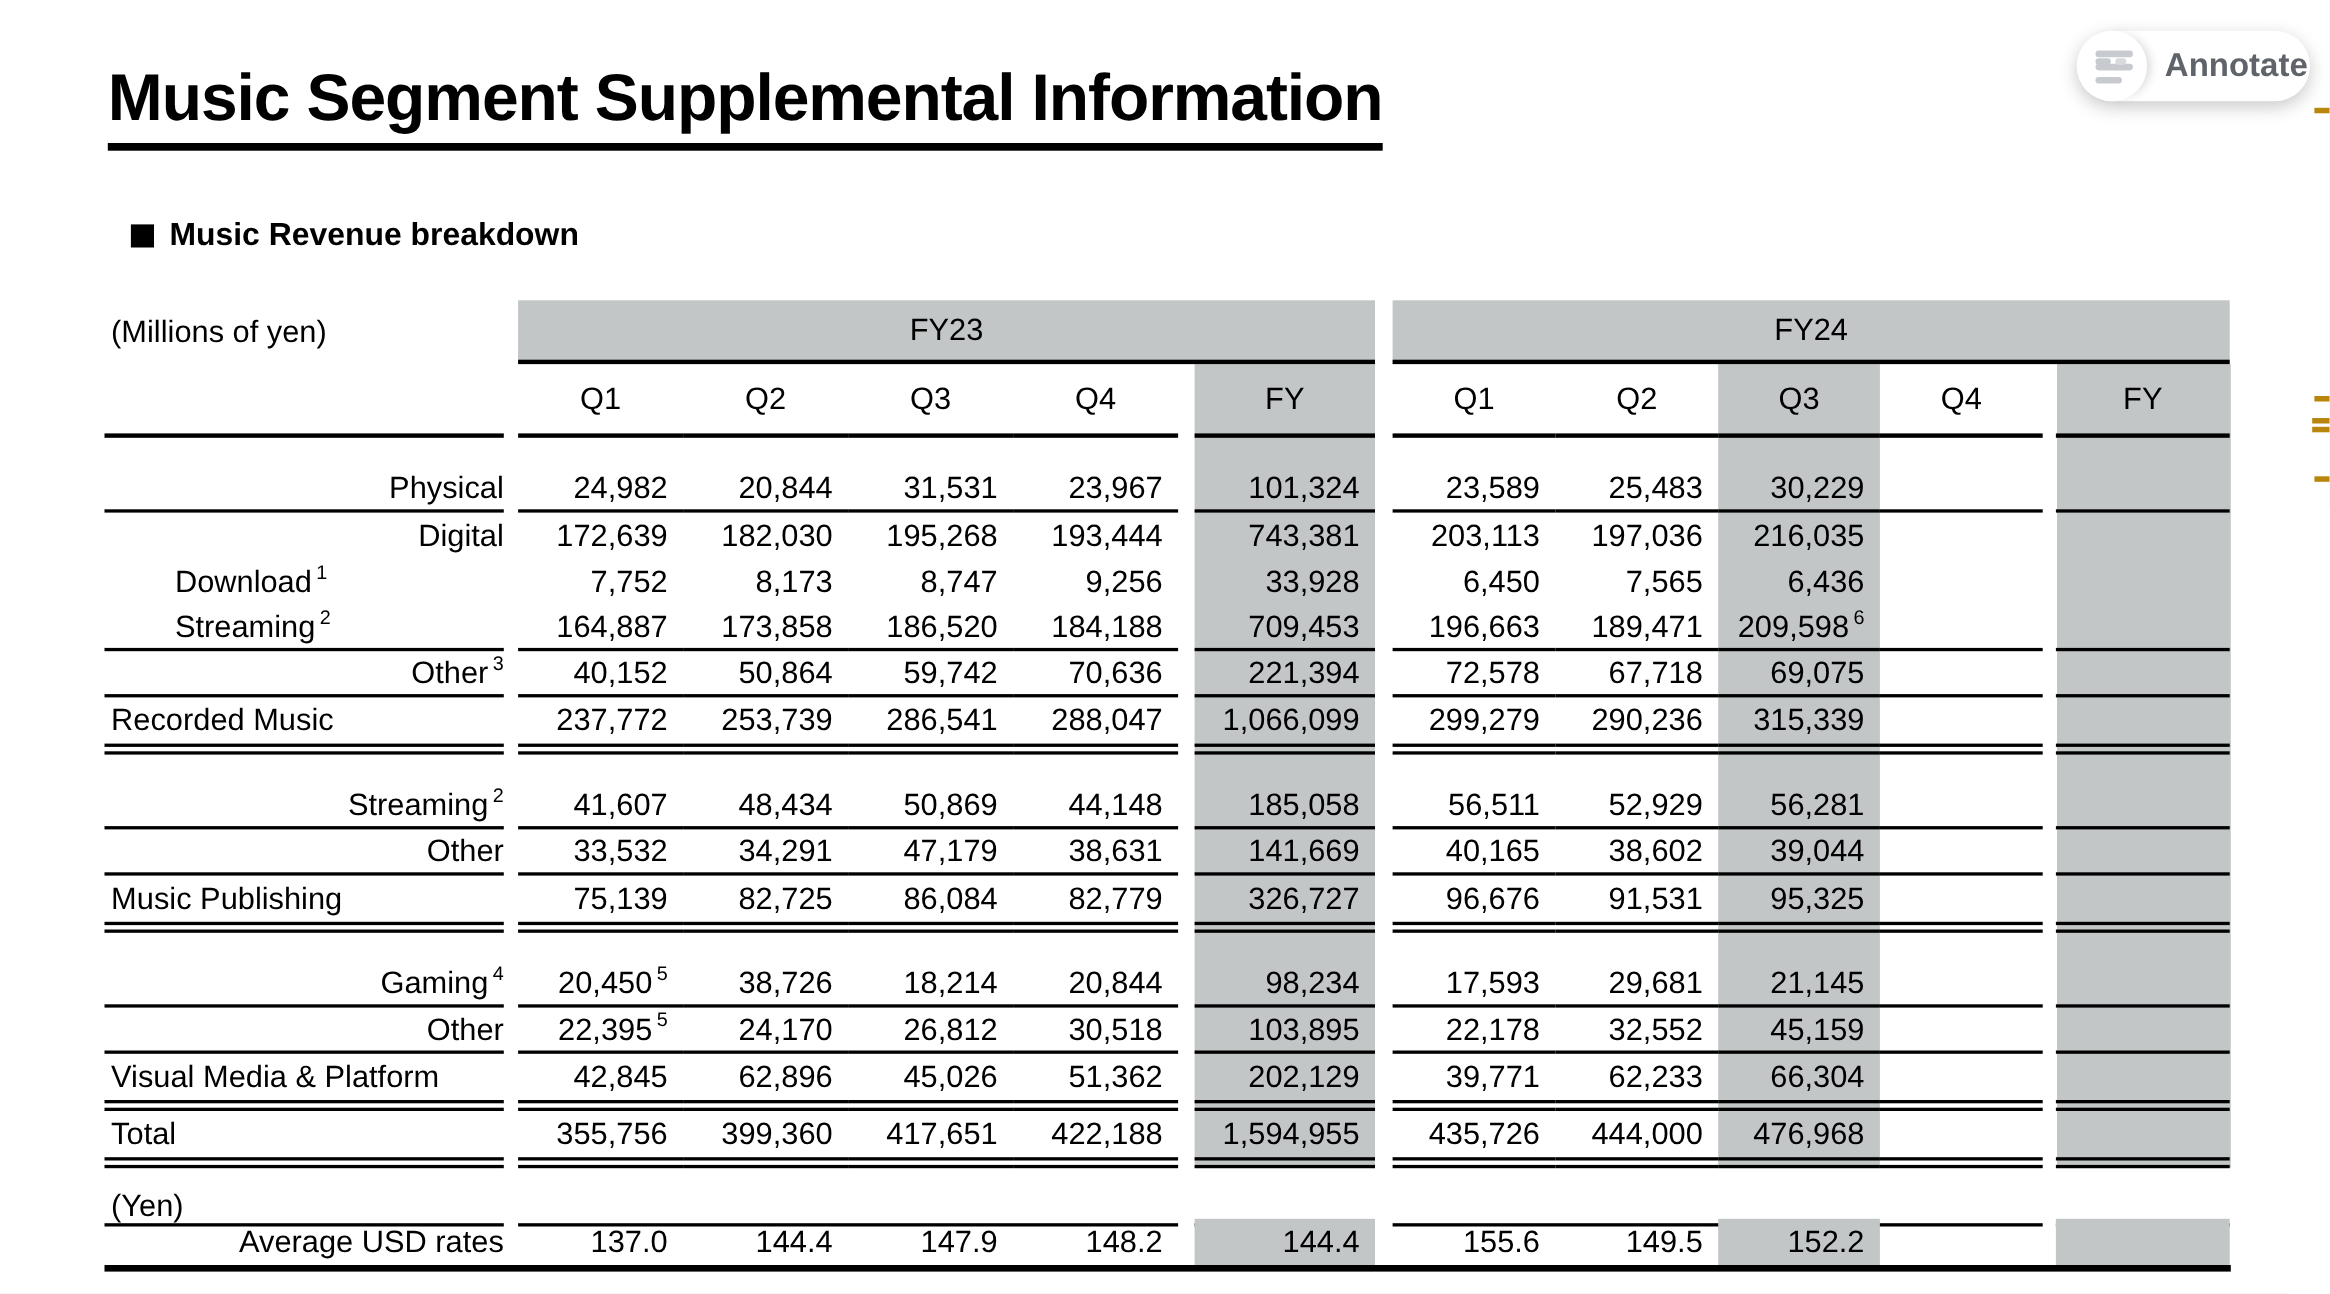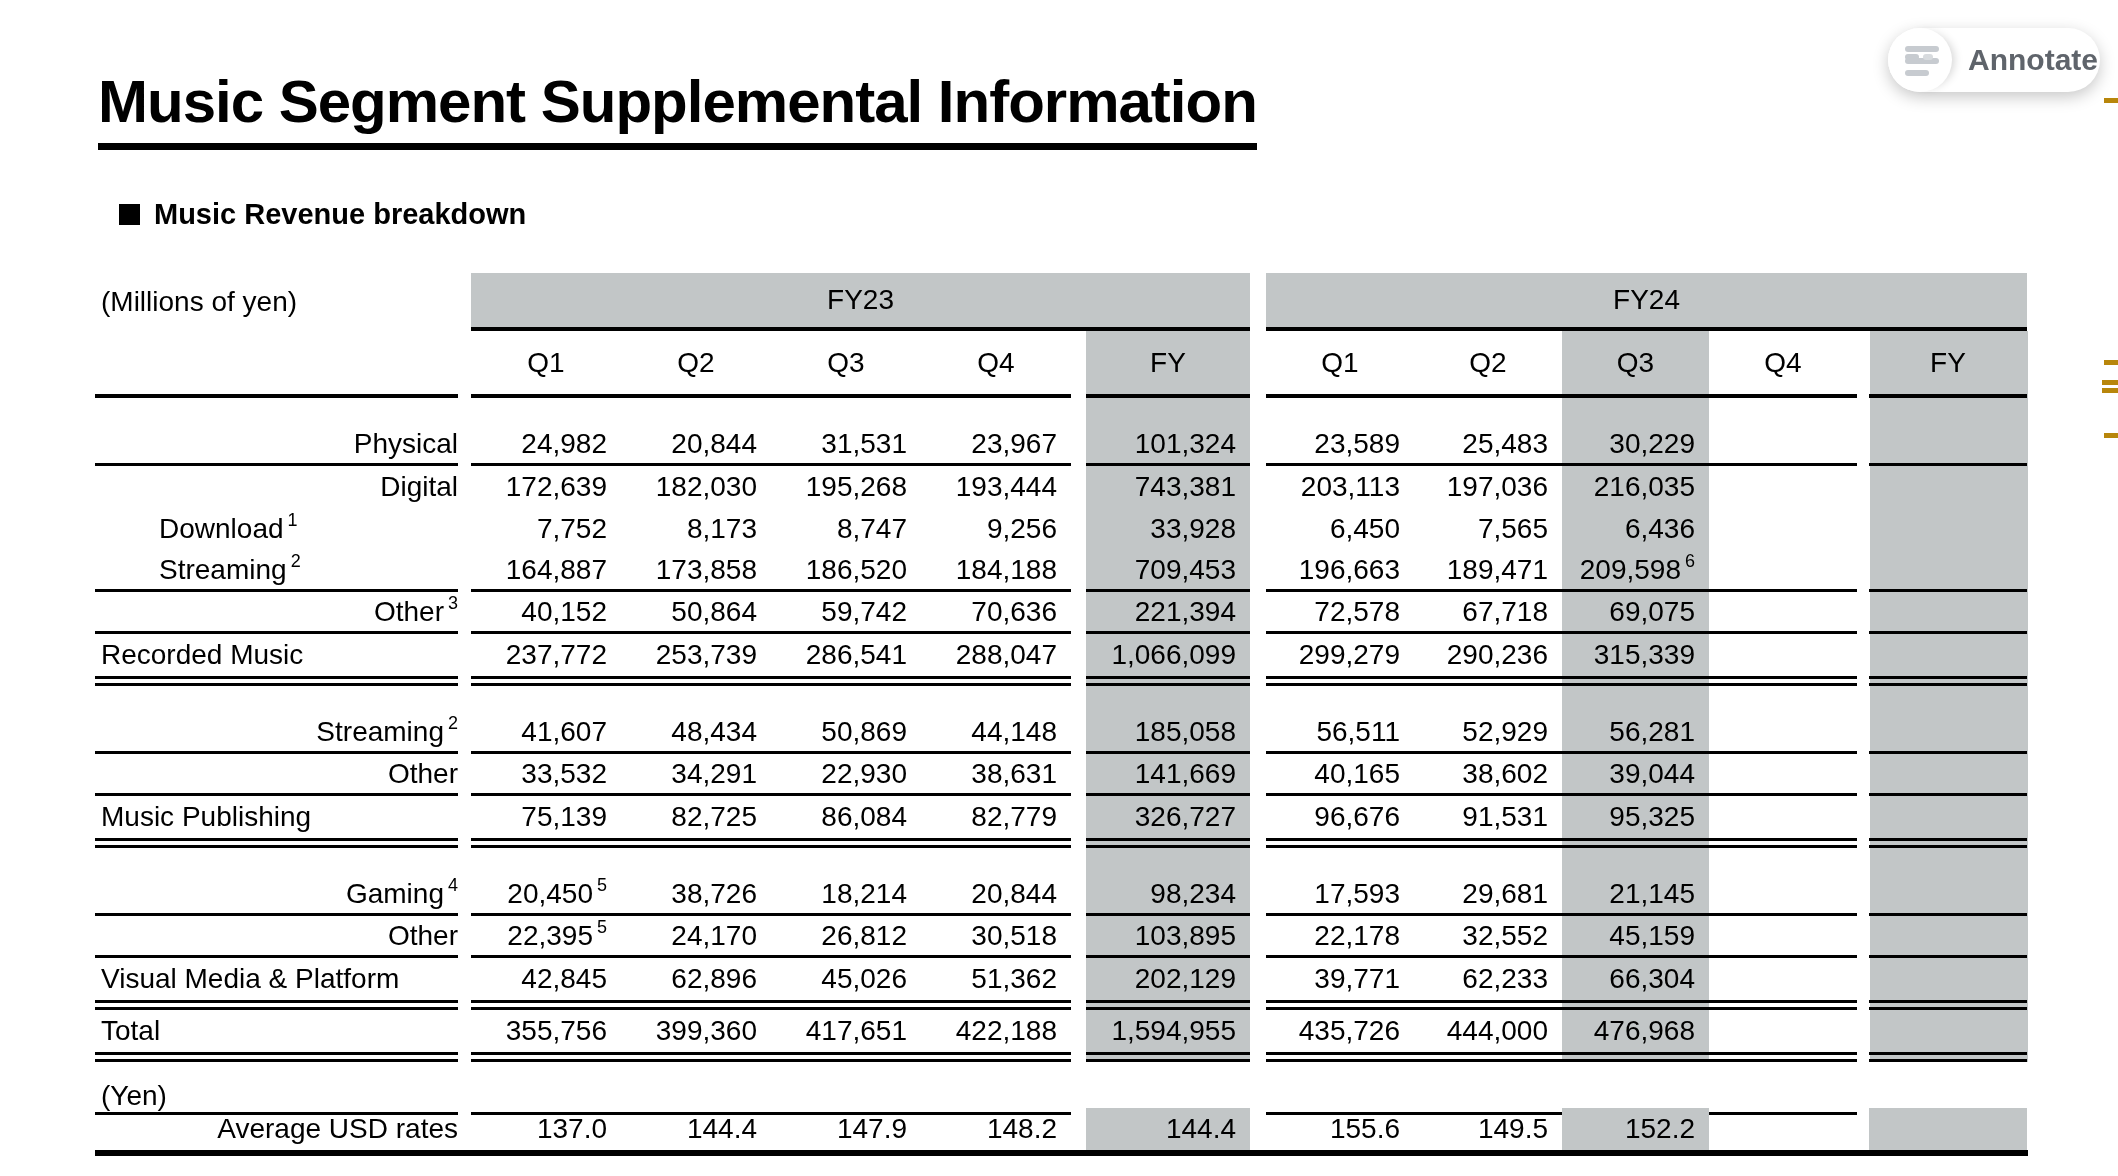--- a/index.html
+++ b/index.html
@@ -4,21 +4,21 @@
 <style>
   html,body{margin:0;padding:0;background:#e9e9e9;}
   .sheet{
     position:relative; width:2118px; height:1176px; background:#ffffff;
     font-family:"Liberation Sans","DejaVu Sans",sans-serif; color:#000; overflow:hidden;
   }
   
   .title{
     position:absolute; left:98px; top:56px;
     font-size:60px; font-weight:bold; letter-spacing:-1px;
-    border-bottom:7px solid #000; padding-bottom:8px; display:inline-block; line-height:1.1;margin-top:13px;
+    border-bottom:7px solid #000; padding-bottom:8px; display:inline-block; line-height:1.1;
   }
   .subtitle{
     position:absolute; left:95px; top:198px;
     display:flex; align-items:center; font-size:29px; font-weight:bold;padding-left:24px;
   }
   .subtitle .sq{width:21px;height:21px;background:#000;margin-right:14px;display:inline-block;}
   
   .annotate{
     position:absolute; left:1888px; top:28px; width:212px; height:64px;
     background:#fff; border-radius:32px; box-shadow:0 5px 16px rgba(0,0,0,.22);
@@ -417,21 +417,21 @@
             <span>Other</span>
           </div>
           <div class="c "></div>
           <div class="c num bs">
             <span>33,532</span>
           </div>
           <div class="c num bs">
             <span>34,291</span>
           </div>
           <div class="c num bs">
-            <span>22,930</span>
+            <span>47,179</span>
           </div>
           <div class="c num bs">
             <span>38,631</span>
           </div>
           <div class="c "></div>
           <div class="c num bs">
             <span>141,669</span>
           </div>
           <div class="c "></div>
           <div class="c num bs">

